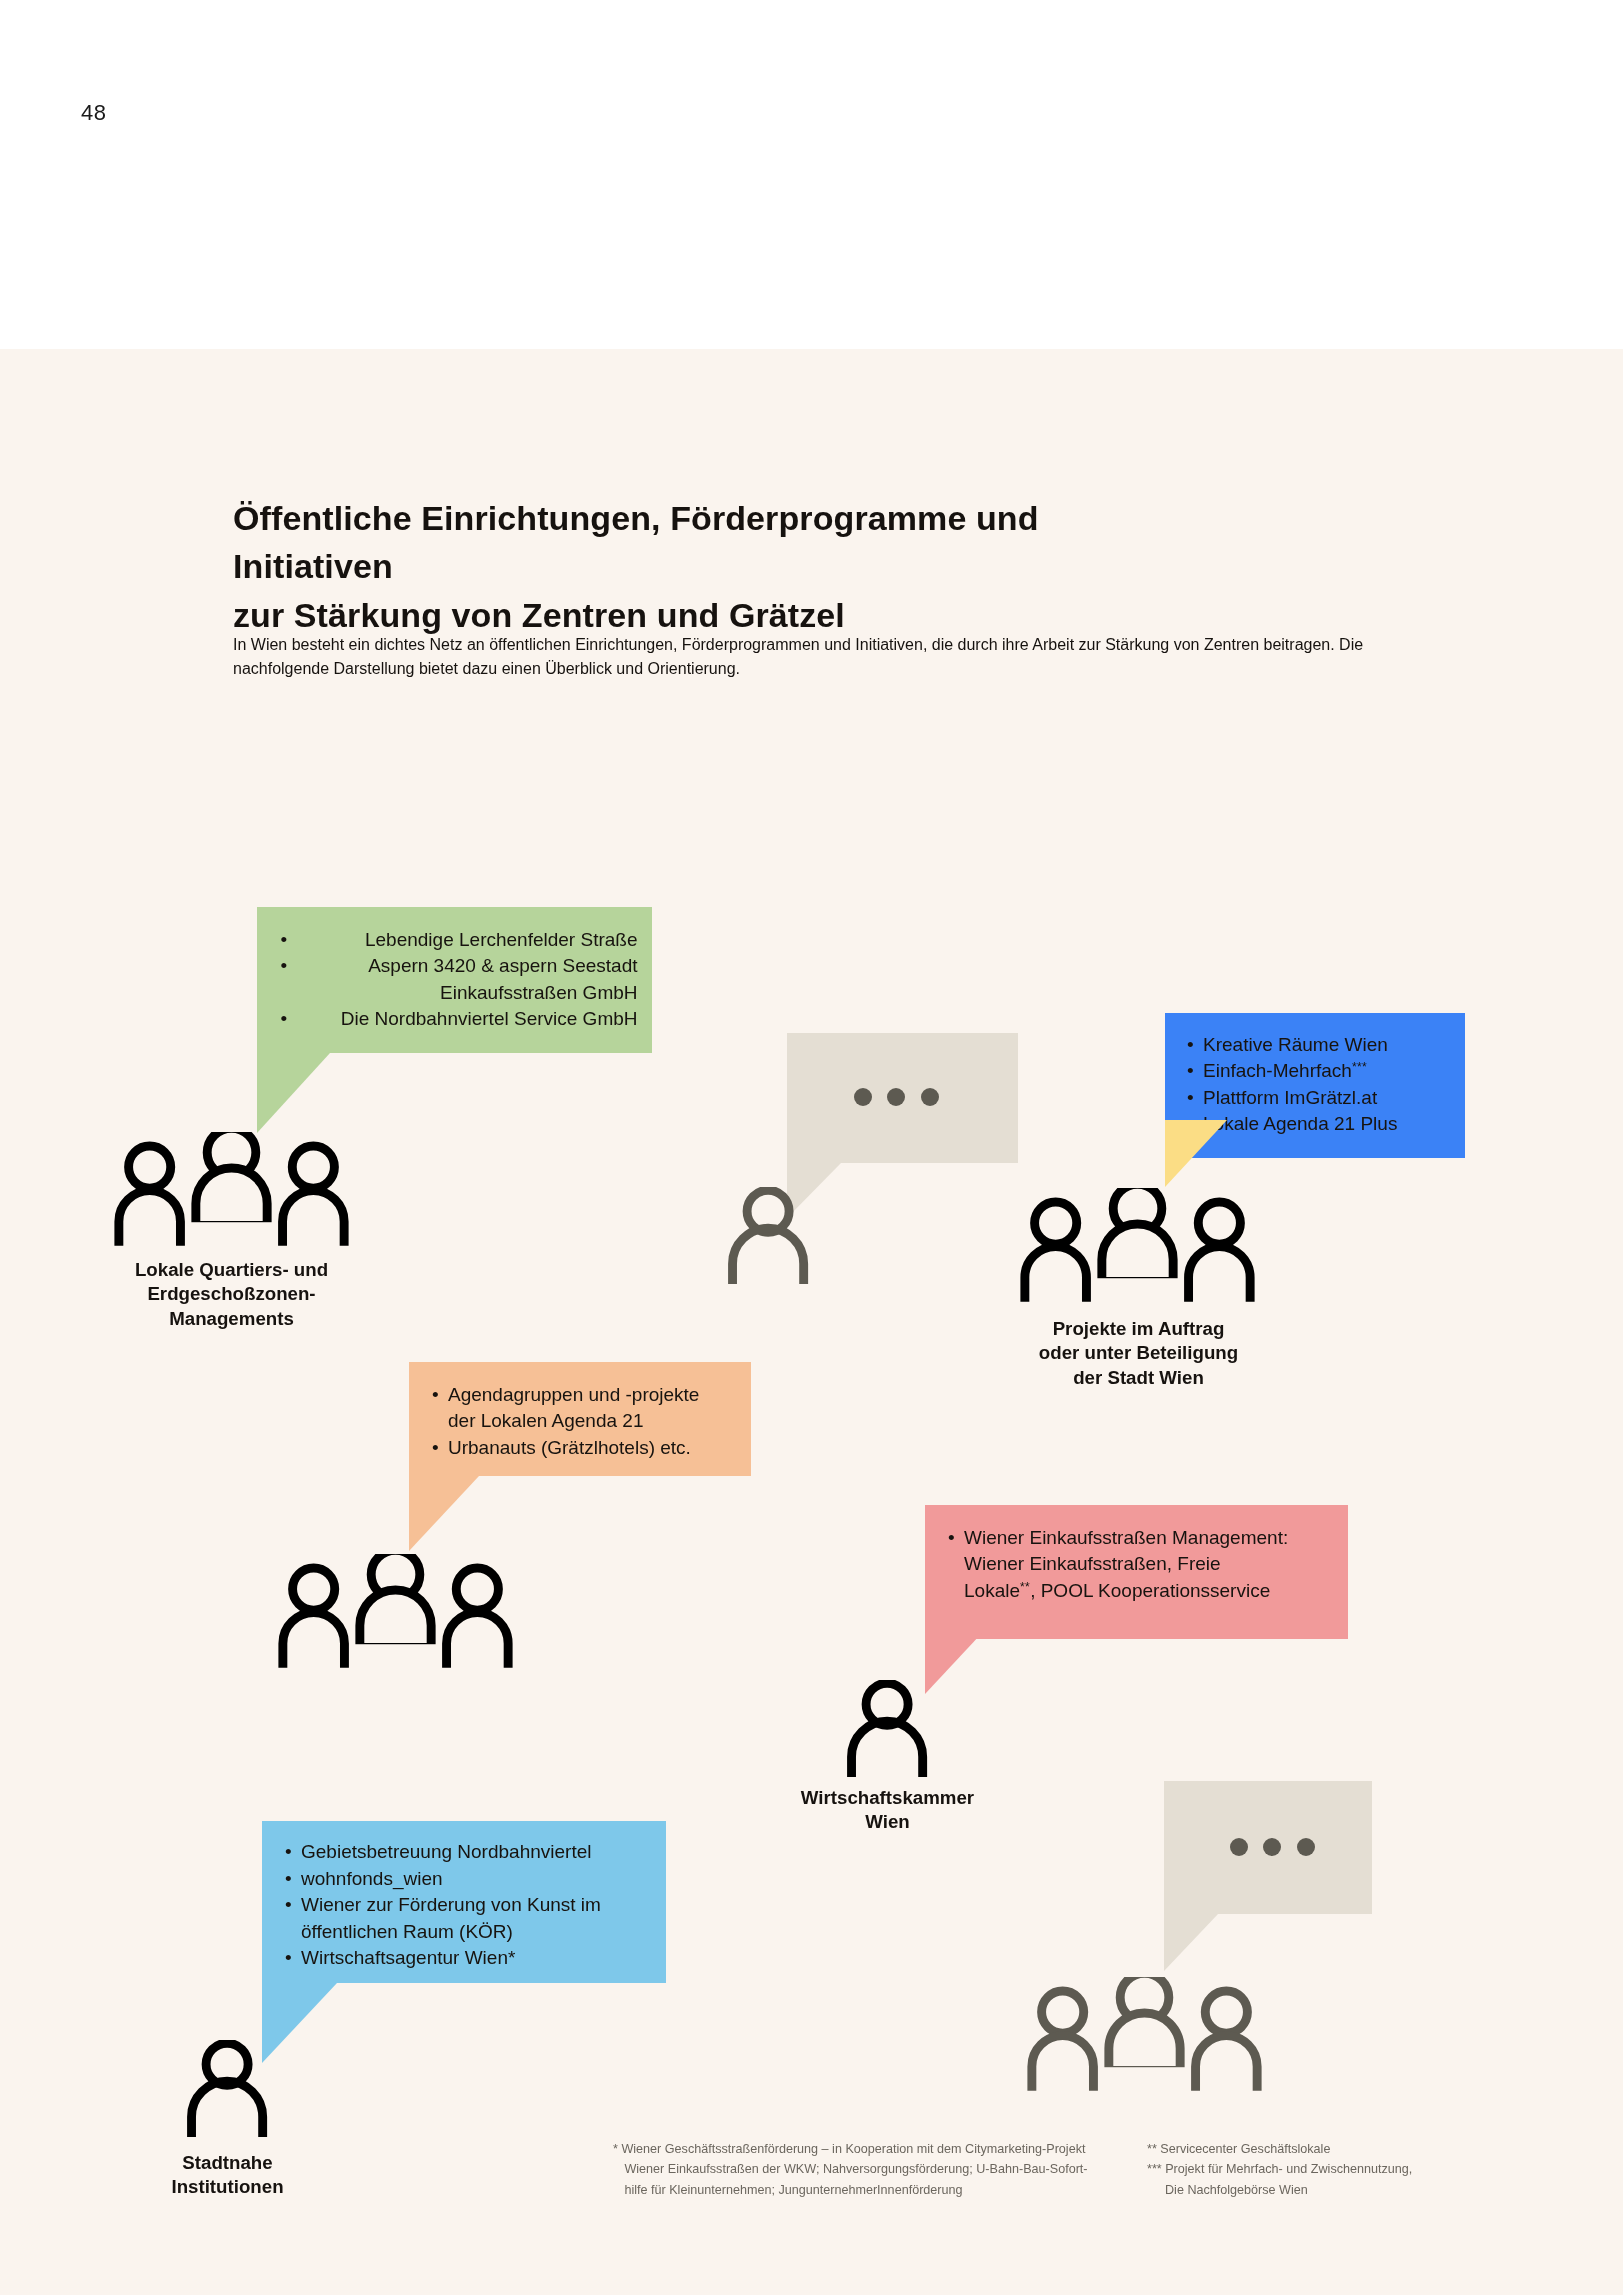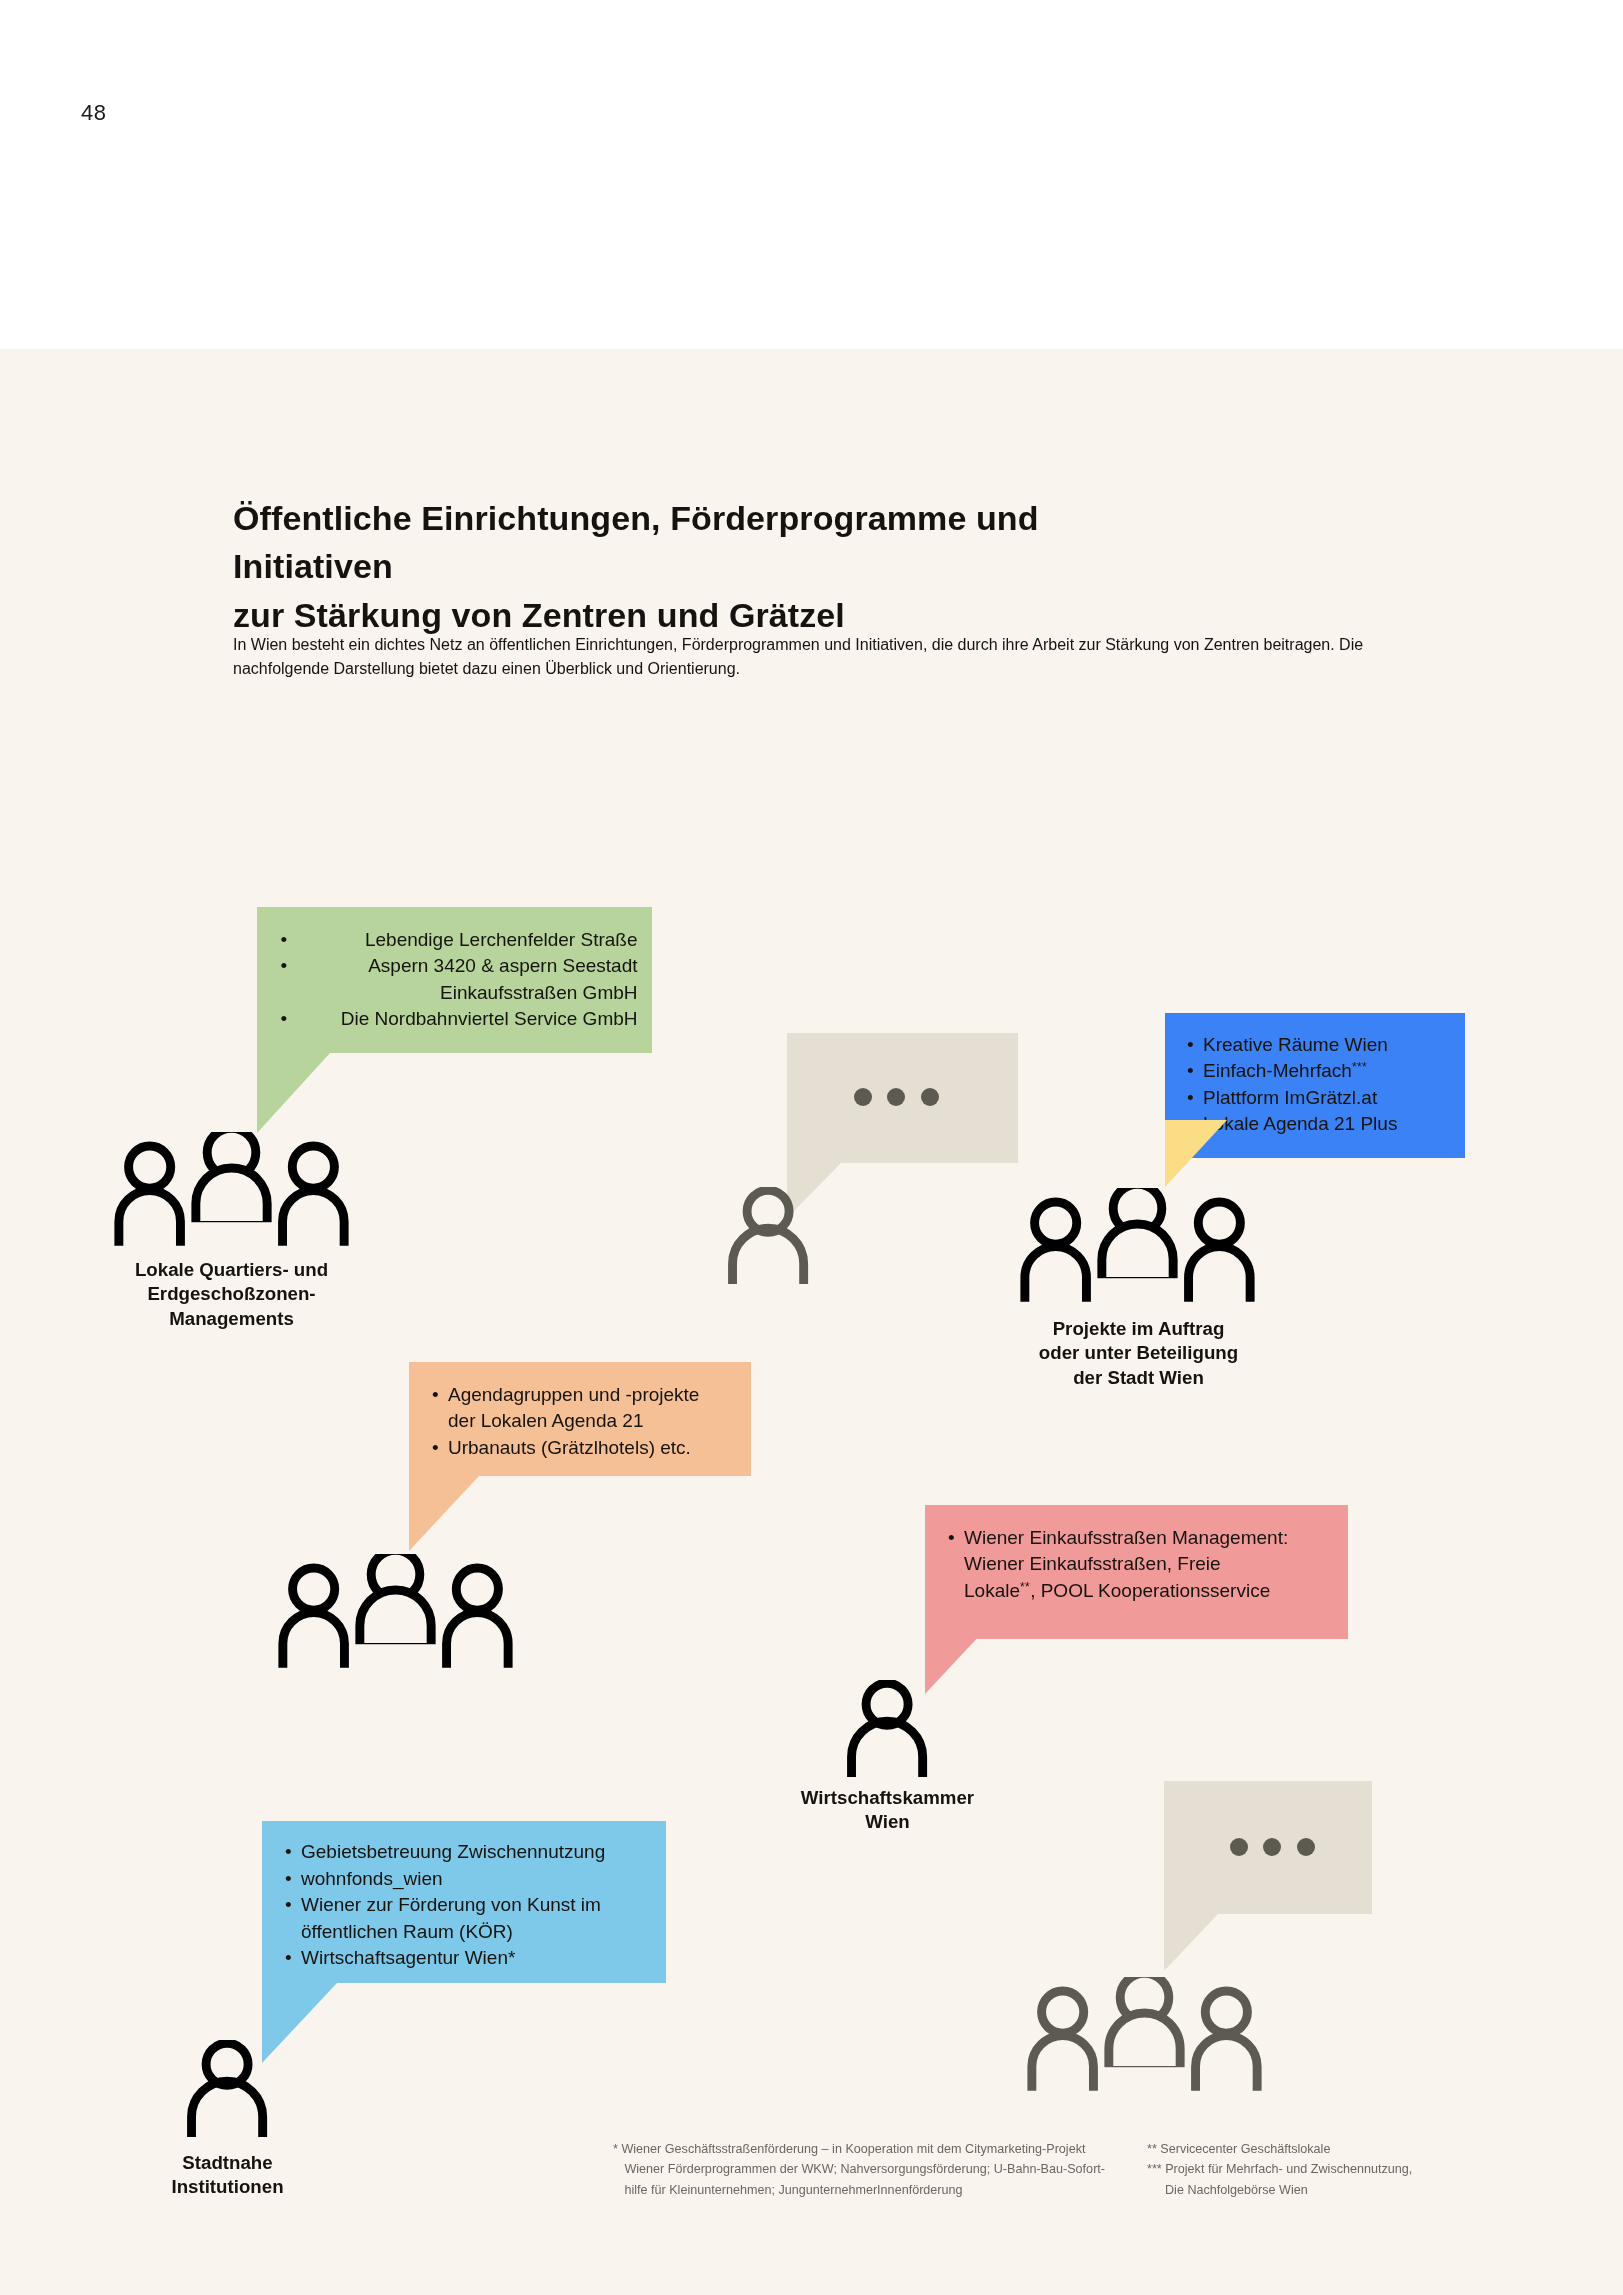--- a/index.html
+++ b/index.html
@@ -202,21 +202,21 @@
         <li class="cont">Wiener Einkaufsstraßen, Freie</li>
         <li class="cont"><span>Lokale</span><span class="sup">**</span><span>, POOL Kooperationsservice</span></li>
       </ul>
     </div>
     <div class="tail" style="left:0px; top:114px; border-top:75px solid #f19a9a; border-right:70px solid transparent;"></div>
   </div>
 
   <div class="bubble" style="left:262px; top:1821px; width:404px; height:162px;">
     <div class="body" style="background:#7ec8ea;">
       <ul style="position:absolute; left:23px; top:18px; width:373px;">
-        <li>Gebietsbetreuung Zwischennutzung</li>
+        <li>Gebietsbetreuung Nordbahnviertel</li>
         <li>wohnfonds_wien</li>
         <li>Wiener zur Förderung von Kunst im</li>
         <li class="cont">öffentlichen Raum (KÖR)</li>
         <li>Wirtschaftsagentur Wien*</li>
       </ul>
     </div>
     <div class="tail" style="left:0px; top:162px; border-top:80px solid #7ec8ea; border-right:75px solid transparent;"></div>
   </div>
 
   <div class="bubble" style="left:1164px; top:1781px; width:208px; height:133px;">
@@ -315,21 +315,21 @@
       <circle cx="246" cy="43" r="26" fill="none" stroke="#5d5a51" stroke-width="11"></circle>
       <path d="M208 140 L208 110 A38 38 0 0 1 284 110 L284 140" fill="none" stroke="#5d5a51" stroke-width="11"></path>
       <circle cx="145" cy="25" r="30" fill="#faf4ee" stroke="#5d5a51" stroke-width="11"></circle>
       <path d="M101 115 L101 88 A44 44 0 0 1 189 88 L189 115 Z" fill="#faf4ee" stroke="#5d5a51" stroke-width="11" stroke-linejoin="round"></path>
       <rect x="95" y="111" width="100" height="10" fill="#faf4ee"></rect>
     </svg>
   </div>
 
   <div class="footnote" style="left:613px; top:2139px; width:519px;">
     <div class="fn-line">* Wiener Geschäftsstraßenförderung – in Kooperation mit dem Citymarketing-Projekt</div>
-    <div class="fn-line ind">Wiener Förderprogrammen der WKW; Nahversorgungsförderung; U-Bahn-Bau-Sofort-</div>
+    <div class="fn-line ind">Wiener Einkaufsstraßen der WKW; Nahversorgungsförderung; U-Bahn-Bau-Sofort-</div>
     <div class="fn-line ind">hilfe für Kleinunternehmen;  JungunternehmerInnenförderung</div>
   </div>
 
   <div class="footnote" style="left:1147px; top:2139px; width:390px;">
     <div class="fn-line">** Servicecenter Geschäftslokale</div>
     <div class="fn-line">*** Projekt für Mehrfach- und Zwischennutzung,</div>
     <div class="fn-line ind2">Die Nachfolgebörse Wien</div>
   </div>
 
 </div>

